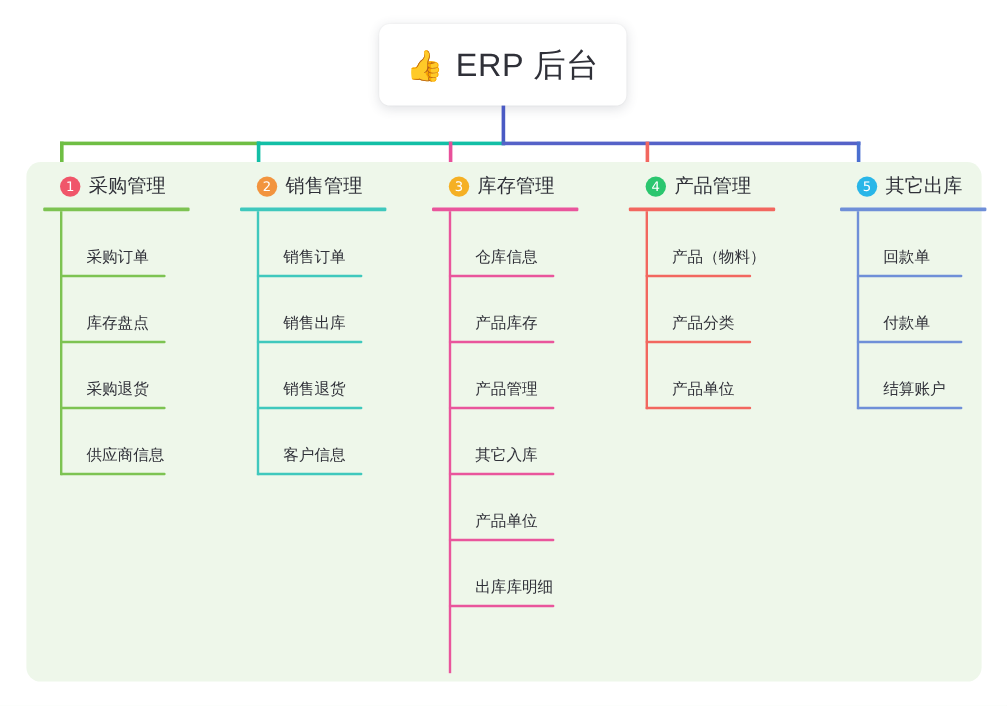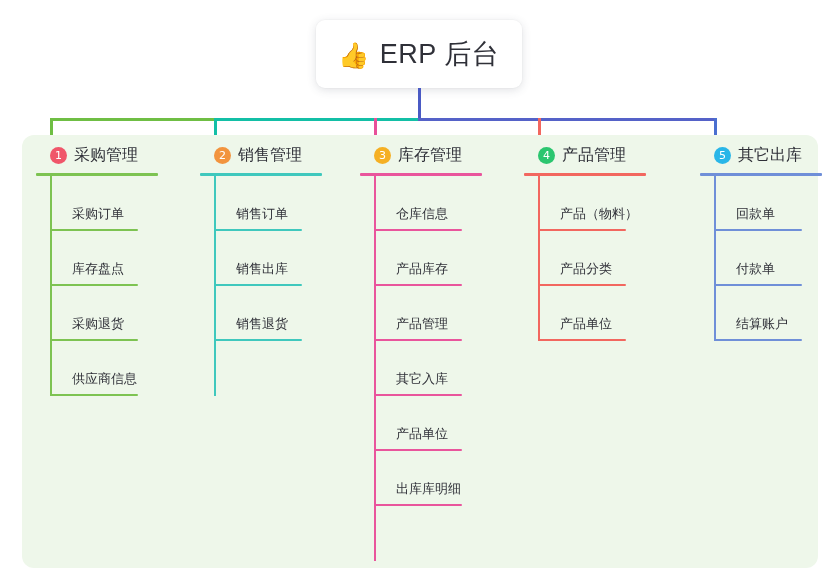--- a/index.html
+++ b/index.html
@@ -197,20 +197,24 @@
             <div class="leaf-rule" style="background: rgb(63, 200, 189);"></div>
           </div>
           <div class="leaf">
             <span class="leaf-label">销售出库</span>
             <div class="leaf-rule" style="background: rgb(63, 200, 189);"></div>
           </div>
           <div class="leaf">
             <span class="leaf-label">销售退货</span>
             <div class="leaf-rule" style="background: rgb(63, 200, 189);"></div>
           </div>
+          <div class="leaf">
+            <span class="leaf-label">客户信息</span>
+            <div class="leaf-rule" style="background: rgb(63, 200, 189);"></div>
+          </div>
         </div>
       </div>
       <div class="column" style="left: 360px;">
         <div class="col-head">
           <span class="badge" style="background: rgb(245, 176, 36);">3</span>
           <span class="col-title">库存管理</span>
         </div>
         <div class="head-rule" style="background: rgb(233, 85, 156);"></div>
         <div class="spine-wrap">
           <div class="spine" style="background: rgb(233, 85, 156); height: 385px;"></div>

